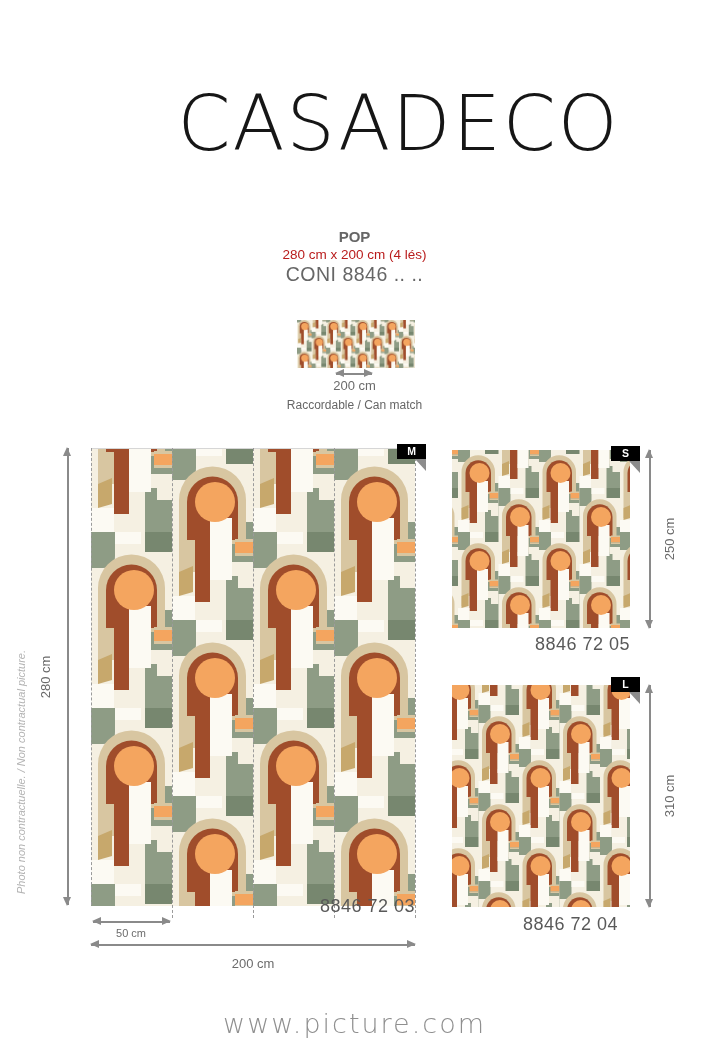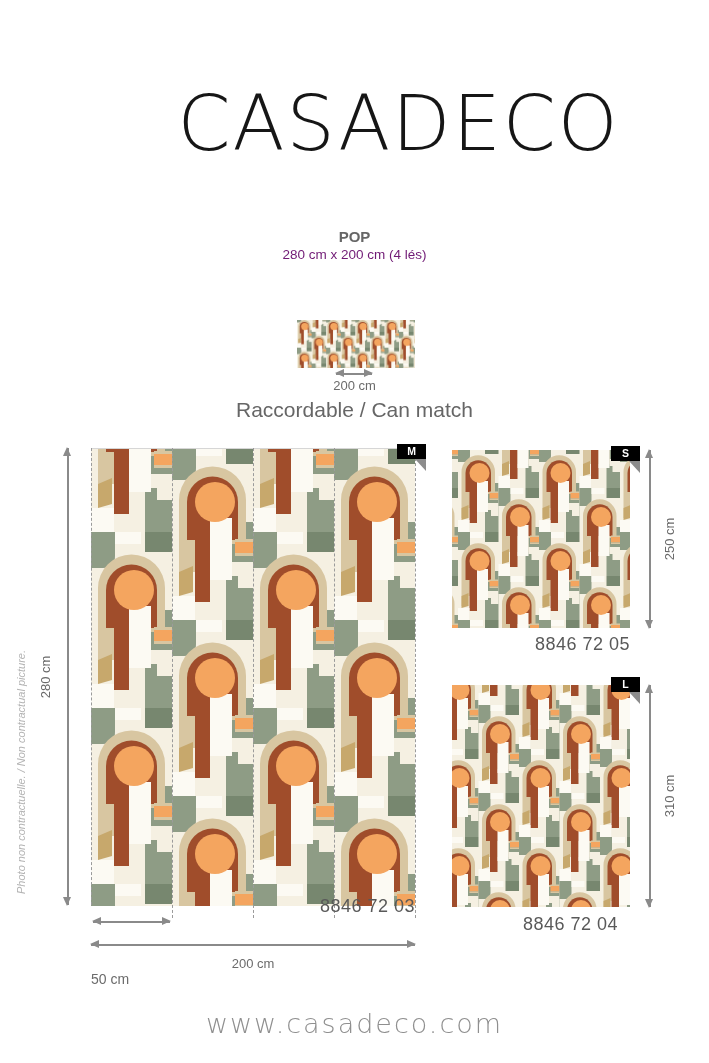--- a/index.html
+++ b/index.html
@@ -5,23 +5,23 @@
   html,body{margin:0;padding:0;background:#fff;}
   #page{position:relative;width:709px;height:1063px;background:#ffffff;overflow:hidden;
         font-family:"Liberation Sans",sans-serif;}
   .abs{position:absolute;}
   .ctr{width:709px;left:0;text-align:center;}
 
   
   #brand{top:86px;font-family:"DejaVu Sans",sans-serif;font-weight:200;font-size:76px;
          letter-spacing:2px;color:#161616;line-height:1;padding-left:44px;}
   #prod-name{top:228px;font-size:15px;font-weight:700;color:#666;}
-  #prod-dim{top:247px;font-size:13.5px;color:#701a75;}
+  #prod-dim{top:247px;font-size:13.5px;color:#b91c1c;}
   #prod-ref{top:263px;font-size:19.5px;font-weight:500;color:#666;letter-spacing:0.5px;}
-  #match-note{top:398px;font-size:21px;color:#666;}
+  #match-note{top:398px;font-size:12px;color:#666;}
 
   
   .pattern-img{position:absolute;display:block;}
   #img-m{left:91px;top:448px;border-top:1px solid #d6d6d6;}
   #img-s{left:452px;top:450px;}
   #img-l{left:452px;top:685px;}
   #img-thumb{left:297px;top:320px;}
 
   
   .cut{position:absolute;width:0;border-left:1px dashed #9b9b9b;}
@@ -97,20 +97,21 @@
         </pattern>
       <pattern id="wallT" width="162" height="176" patternUnits="userSpaceOnUse" patternTransform="translate(0,-4) scale(0.18)">
           <use href="#tile"></use>
         </pattern>
     </defs>
   </svg>
 
   <div class="abs ctr" id="brand">CASADECO</div>
   <div class="abs ctr" id="prod-name">POP</div>
   <div class="abs ctr" id="prod-dim">280 cm x 200 cm (4 lés)</div>
+  <div class="abs ctr" id="prod-ref">CONI 8846 .. ..</div>
 
   <svg id="img-thumb" class="pattern-img" width="118" height="48">
     <rect width="118" height="48" fill="url(#wallT)"></rect>
   </svg>
   <div class="arrow-h" style="left:336px;top:373px;width:36px;"></div>
   <div class="abs ctr dim-label" style="top:378px;">200 cm</div>
   <div class="abs ctr" id="match-note">Raccordable / Can match</div>
 
   <svg id="img-m" class="pattern-img" width="324" height="457">
     <rect width="324" height="457" fill="url(#wallM)"></rect>
@@ -121,21 +122,21 @@
   <div class="cut" style="left:334px;top:448px;height:470px;"></div>
   <div class="cut" style="left:415px;top:448px;height:470px;"></div>
   <div class="badge" style="left:397px;top:444px;">M</div>
   <div class="fold" style="left:415px;top:459px;"></div>
 
   <div class="arrow-v" style="left:67px;top:448px;height:457px;"></div>
   <div class="dim-label vlabel" style="left:45px;top:677px;">280 cm</div>
   <div id="side-note">Photo non contractuelle. / Non contractual picture.</div>
 
   <div class="arrow-h" style="left:93px;top:921px;width:77px;"></div>
-  <div class="dim-label" style="left:91px;top:971px;width:80px;text-align:left;font-size:14px;">50 cm</div>
+  <div class="dim-label" style="left:91px;top:927px;width:80px;text-align:center;font-size:11px;">50 cm</div>
   <div class="code-label" style="left:91px;top:896px;width:324px;">8846 72 03</div>
   <div class="arrow-h" style="left:91px;top:944px;width:324px;"></div>
   <div class="dim-label" style="left:91px;top:956px;width:324px;text-align:center;">200 cm</div>
 
   <svg id="img-s" class="pattern-img" width="178" height="178">
     <rect width="178" height="178" fill="url(#wallS)"></rect>
   </svg>
   <div class="badge" style="left:611px;top:446px;">S</div>
   <div class="fold" style="left:629px;top:461px;"></div>
   <div class="arrow-v" style="left:649px;top:450px;height:178px;"></div>
@@ -144,15 +145,15 @@
 
   <svg id="img-l" class="pattern-img" width="178" height="222">
     <rect width="178" height="222" fill="url(#wallL)"></rect>
   </svg>
   <div class="badge" style="left:611px;top:677px;">L</div>
   <div class="fold" style="left:629px;top:692px;"></div>
   <div class="arrow-v" style="left:649px;top:685px;height:222px;"></div>
   <div class="dim-label vlabel" style="left:669px;top:796px;">310 cm</div>
   <div class="code-label" style="left:440px;top:914px;width:178px;">8846 72 04</div>
 
-  <div class="abs ctr" id="footer-url">www.casadeco.com</div>
+  <div class="abs ctr" id="footer-url">www.picture.com</div>
 
 </div>
 
 </body></html>

